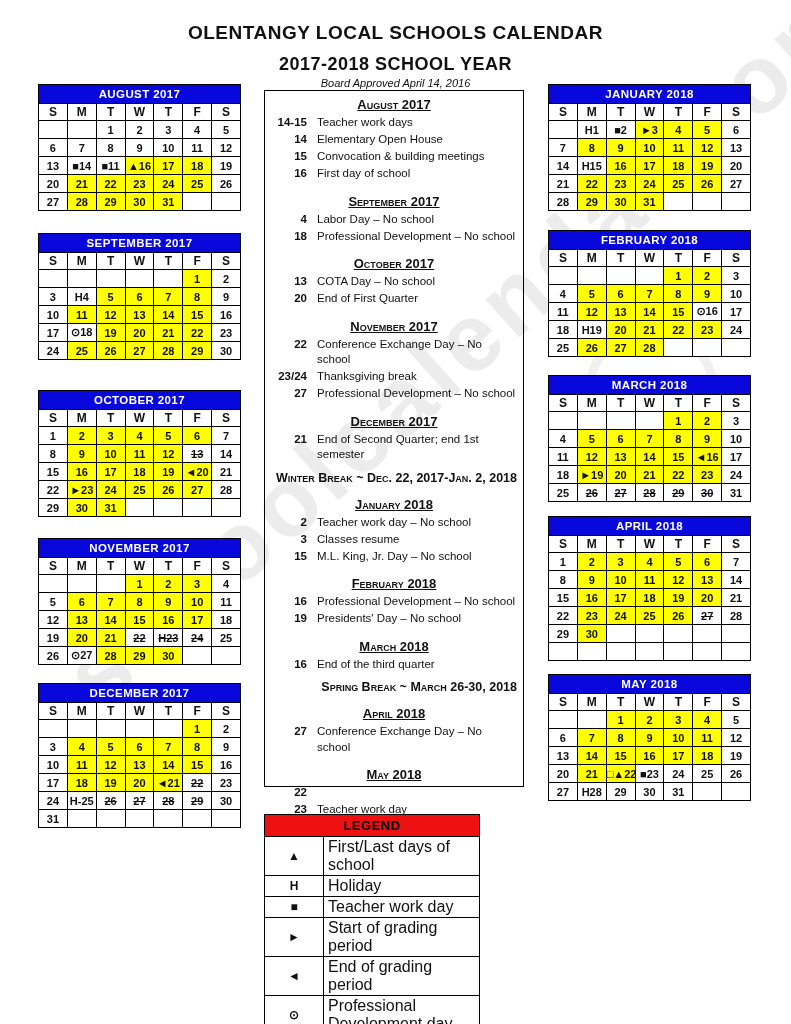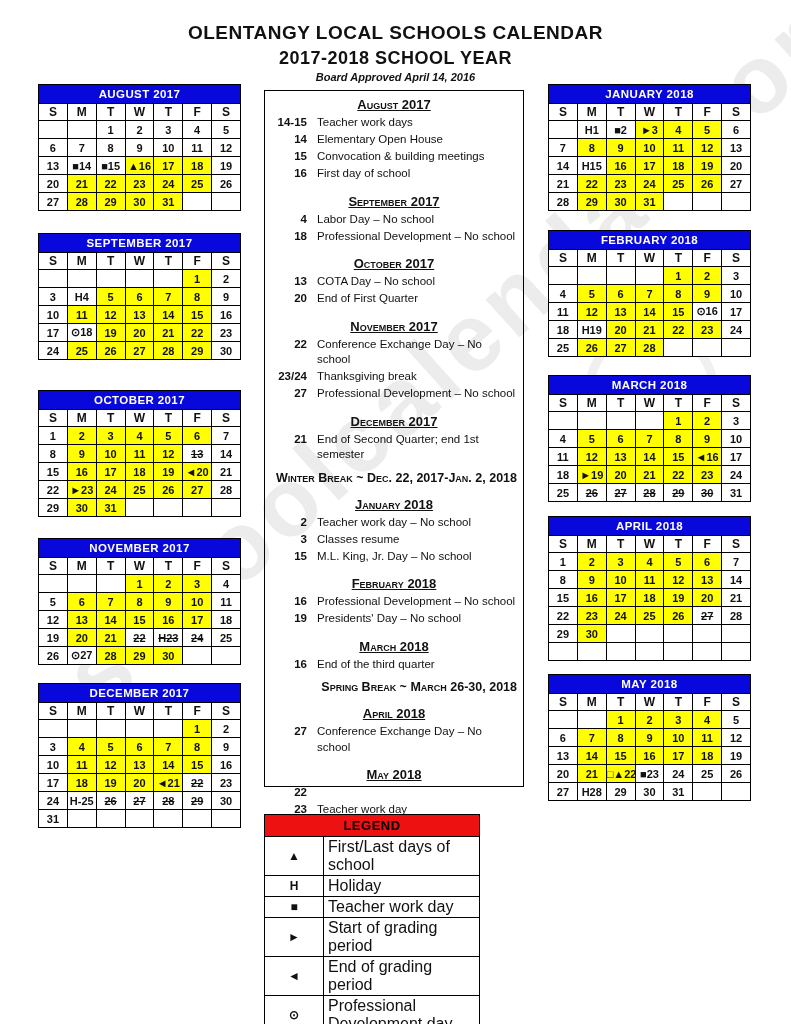--- a/index.html
+++ b/index.html
@@ -15,22 +15,22 @@
     color:rgba(185,185,185,0.28);pointer-events:none;z-index:0;
   }
   .watermark-circle{
     position:absolute;left:585px;top:325px;width:115px;height:115px;
     border:9px solid rgba(200,200,200,0.28);border-radius:50%;
     pointer-events:none;z-index:0;
   }
   
   .page-header{position:absolute;top:22px;left:0;width:791px;text-align:center;z-index:1;}
   .title-line1{font-size:19px;font-weight:bold;letter-spacing:0.5px;}
-  .title-line2{font-size:18px;font-weight:bold;letter-spacing:0.5px;margin-top:4px;}
-  .board-approved{font-size:11px;font-weight:bold;font-style:italic;margin-top:2px;}
+  .title-line2{font-size:18px;font-weight:bold;letter-spacing:0.5px;margin-top:10px;}
+  .board-approved{font-size:11px;font-weight:normal;font-style:italic;margin-top:2px;}
   
   .cal{
     position:absolute;width:203px;border-collapse:collapse;table-layout:fixed;
     background:#fff;z-index:1;
   }
   .cal td{
     border:1.6px solid #000;text-align:center;vertical-align:middle;
     font-size:11px;font-weight:bold;padding:0;height:17px;overflow:hidden;
     background:#fff;
   }
@@ -122,21 +122,21 @@
           <td class="">7</td>
           <td class="">8</td>
           <td class="">9</td>
           <td class="">10</td>
           <td class="">11</td>
           <td class="">12</td>
         </tr>
         <tr>
           <td class="">13</td>
           <td class="">■14</td>
-          <td class="">■15</td>
+          <td class="">■11</td>
           <td class="y ">▲16</td>
           <td class="y ">17</td>
           <td class="y ">18</td>
           <td class="">19</td>
         </tr>
         <tr>
           <td class="">20</td>
           <td class="y ">21</td>
           <td class="y ">22</td>
           <td class="y ">23</td>

